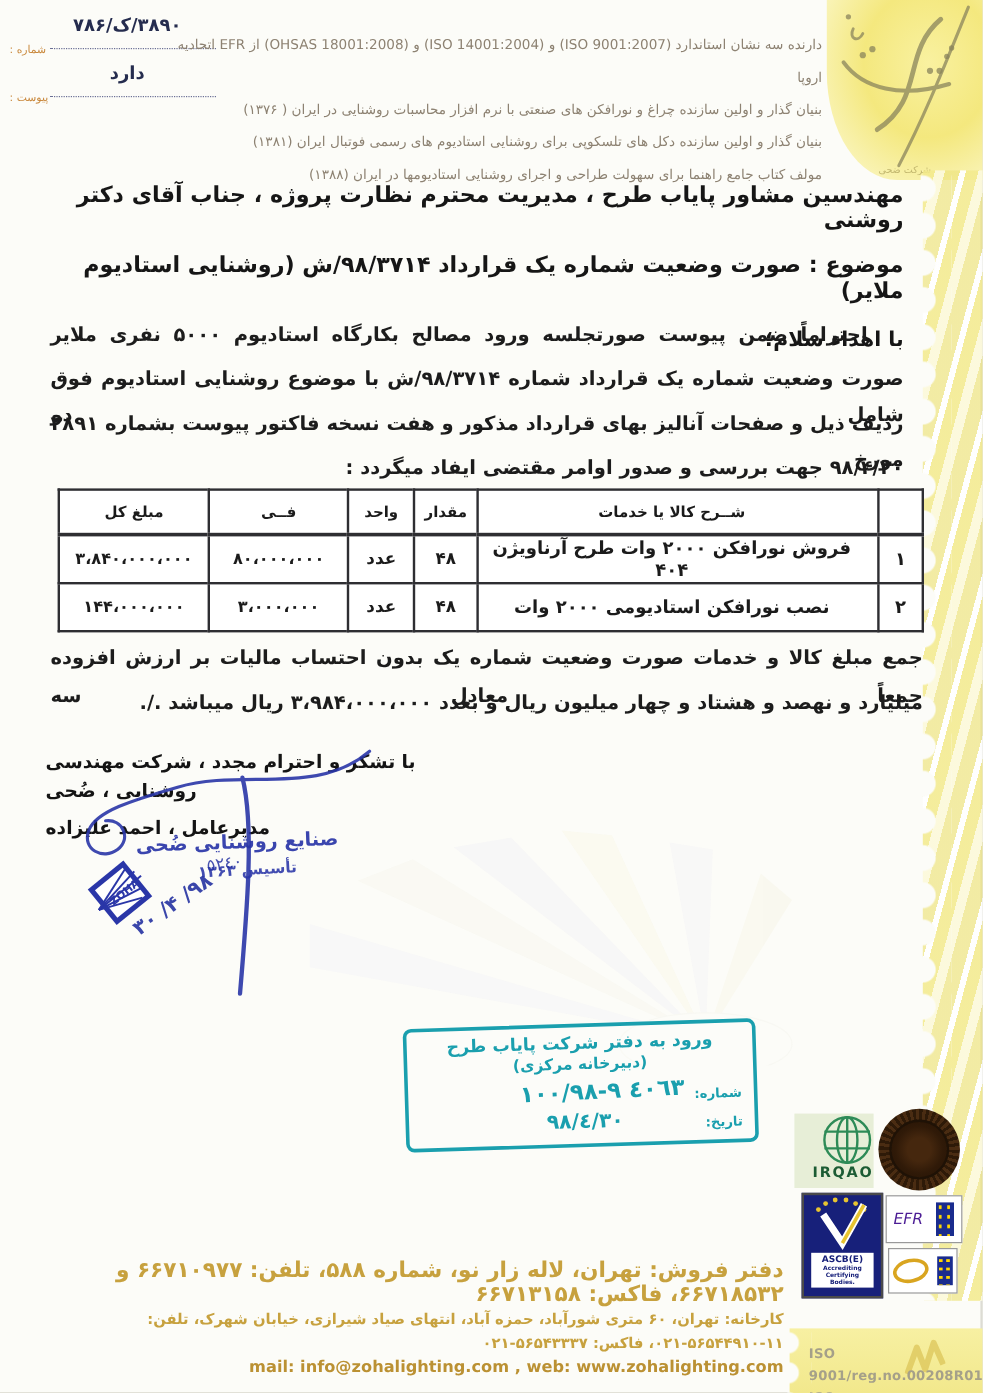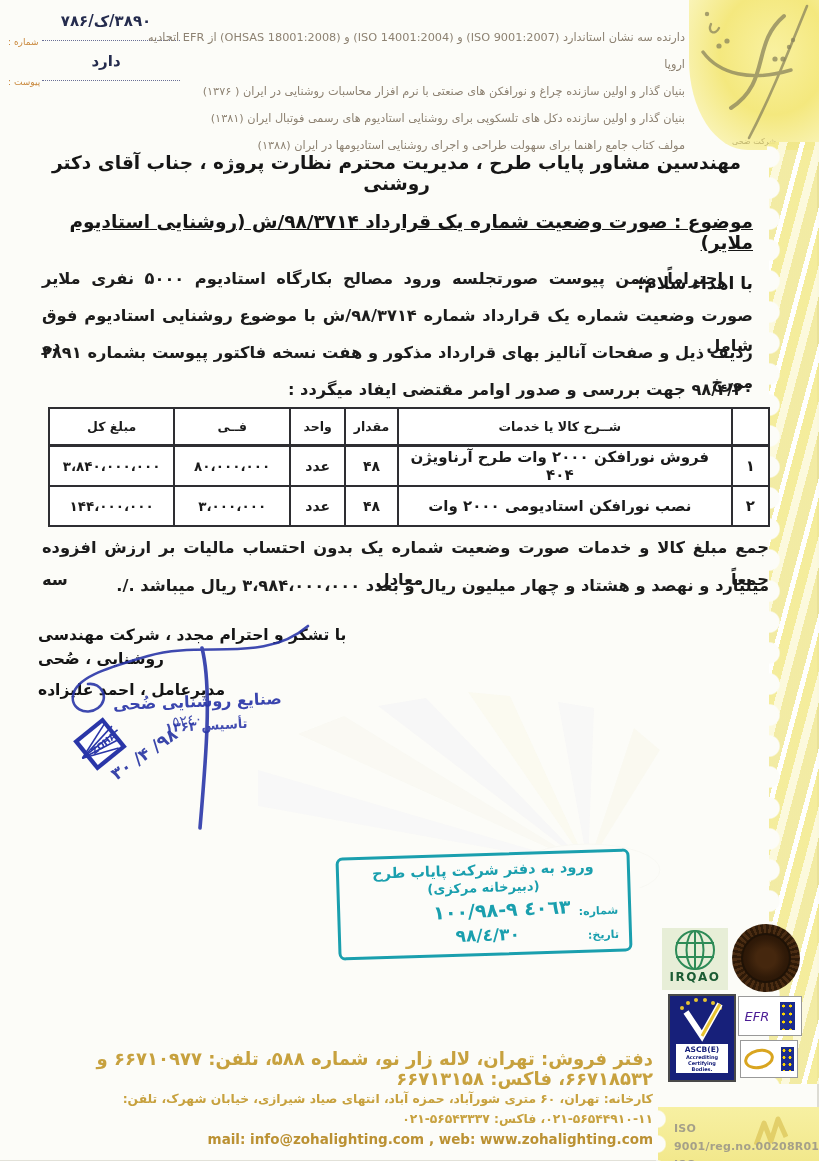--- a/index.html
+++ b/index.html
@@ -45,22 +45,22 @@
   .hdr-field .lbl{
     position:absolute;left:0;bottom:3px;font-size:9px;color:#c9883c;direction:rtl;white-space:nowrap;
   }
   
   .credentials{
     position:absolute;top:24px;right:134px;width:548px;direction:rtl;text-align:right;
     color:#8d8272;font-size:11.3px;line-height:27px;
   }
   
   .letter-top{position:absolute;top:152px;right:66px;left:40px;direction:rtl;color:#161616;}
-  .recipient{font-size:18.5px;font-weight:bold;text-align:center;}
-  .subject{font-size:18.5px;font-weight:bold;text-align:right;margin-top:17px;text-decoration:underline;}
+  .recipient{font-size:18.5px;font-weight:bold;text-align:right;}
+  .subject{font-size:18.5px;font-weight:bold;text-align:right;margin-top:17px;}
   .salutation{font-size:17px;font-weight:bold;text-align:right;margin-top:20px;}
   .body-lines{position:absolute;top:264px;right:66px;left:42px;direction:rtl;color:#1c1c1c;}
   .body-lines .bl{font-size:16.3px;font-weight:600;height:37px;line-height:30px;
      text-align:justify;text-align-last:justify;}
   .body-lines .bl.indent{padding-right:30px;}
   .body-lines .bl.end{text-align:right;text-align-last:right;}
   
   .inv-table{
     position:absolute;top:407px;left:48px;direction:rtl;border-collapse:collapse;
     width:722px;background:#fff;
@@ -105,21 +105,21 @@
   }
   .es-l1{font-size:14.5px;font-weight:bold;text-align:center;}
   .es-l2{font-size:13px;font-weight:bold;text-align:center;margin-top:2px;}
   .es-row{display:flex;align-items:flex-end;gap:8px;margin-top:4px;}
   .es-lbl{font-size:11px;font-weight:bold;white-space:nowrap;}
   .es-num{font-size:19px;font-weight:600;direction:ltr;letter-spacing:2px;transform:rotate(-1deg);}
   .es-date{font-size:17px;font-weight:600;direction:ltr;letter-spacing:2px;margin-right:60px;}
   
   .logos{position:absolute;left:660px;top:924px;width:150px;height:160px;}
   .irqao{position:absolute;left:2px;top:4px;width:66px;height:62px;
-     background:rgba(214,226,188,.55);display:flex;flex-direction:column;align-items:center;}
+     background:rgba(214,226,188,.55);display:flex;flex-direction:column;align-items:flex-end;}
   .irqao-label{font-size:12px;font-weight:bold;color:#1c5c34;letter-spacing:1.5px;margin-top:-2px;}
   .seal{position:absolute;left:72px;top:0;width:68px;height:68px;border-radius:50%;
      background:repeating-conic-gradient(#2e1a08 0deg 5deg, #4a2c12 5deg 10deg);}
   .seal::after{content:"";position:absolute;inset:9px;border-radius:50%;
      background:radial-gradient(circle,#45270e 0 30%,#301a08 60%,#241204 100%);
      border:2px solid #1f1206;}
   .ascbe{position:absolute;left:8px;top:70px;width:64px;height:84px;background:#17207a;
      border:2px solid #4a4a4a;display:flex;flex-direction:column;align-items:center;}
   .ascbe-text{background:#fff;width:52px;margin-top:2px;text-align:center;color:#17207a;padding:1px 0;}
   .ascbe-t1{font-size:7.5px;font-weight:bold;}

